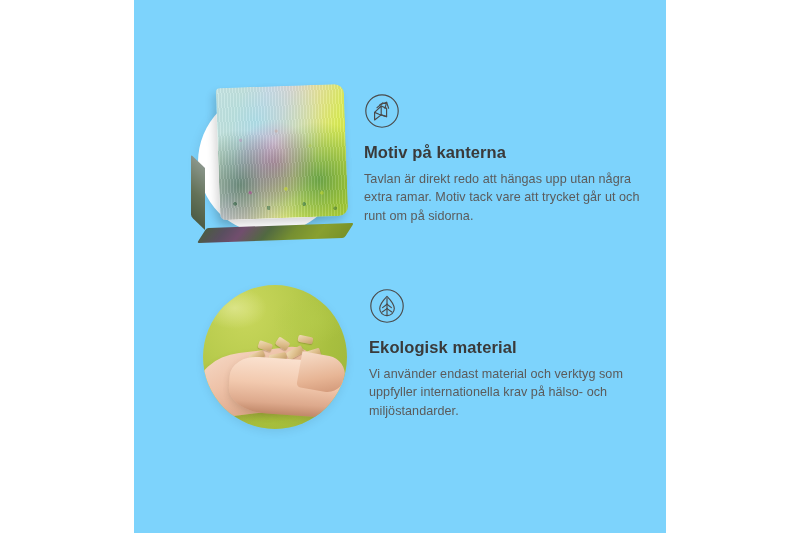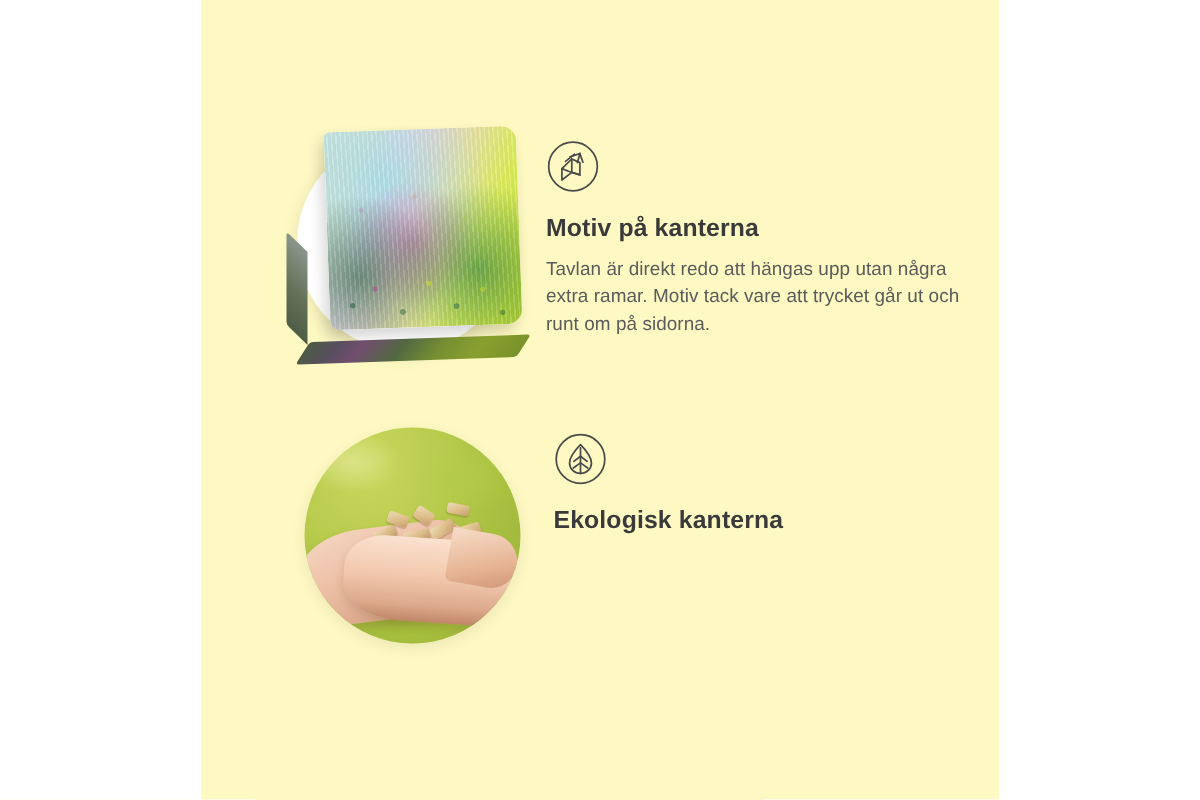--- a/index.html
+++ b/index.html
@@ -14,21 +14,21 @@
     position:relative;
     width:800px; height:533px;
     background:#ffffff;
   }
 
   
   #panel {
     position:absolute;
     left:134px; top:0;
     width:532px; height:533px;
-    background:#fef9c3;
+    background:#7dd3fc;
   }
 
   
   .feature {
     position:absolute;
     display:flex;
     align-items:flex-start;
   }
   #feature-edges   { left:64px; top:90px;  }
   #feature-eco     { left:69px; top:285px; }
@@ -274,18 +274,19 @@
           <svg width="36" height="36" viewBox="0 0 36 36" fill="none" stroke="#4a4a4a" stroke-width="1.15" stroke-linecap="round" stroke-linejoin="round">
             <circle cx="18" cy="18" r="16.2"></circle>
             <path d="M18 8.4 C22.9 13.4 25.3 17.4 25.3 20.6 C25.3 24.6 22.0 27.6 18 27.6 C14.0 27.6 10.7 24.6 10.7 20.6 C10.7 17.4 13.1 13.4 18 8.4 Z"></path>
             <path d="M18 10.6 L18 27.6"></path>
             <path d="M18 16.2 L13.6 19.6"></path>
             <path d="M18 16.2 L22.4 19.6"></path>
             <path d="M18 20.6 L13.2 24.0"></path>
             <path d="M18 20.6 L22.8 24.0"></path>
           </svg>
         </span>
-        <div class="feature-title">Ekologisk kanterna</div>
+        <div class="feature-title">Ekologisk material</div>
+        <div class="feature-desc">Vi använder endast material och verktyg som uppfyller internationella krav på hälso- och miljöstandarder.</div>
       </div>
     </div>
 
   </div>
 </div>
 
 </body></html>

